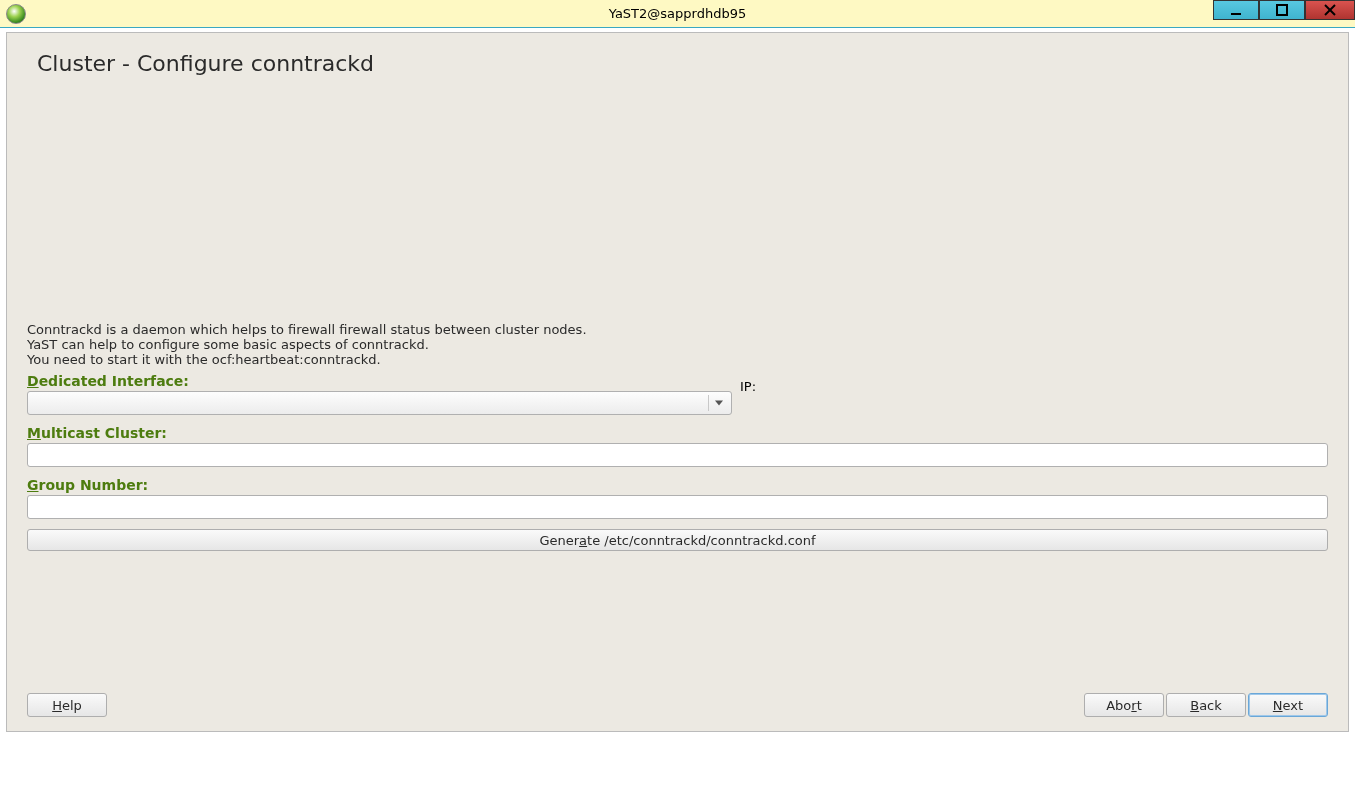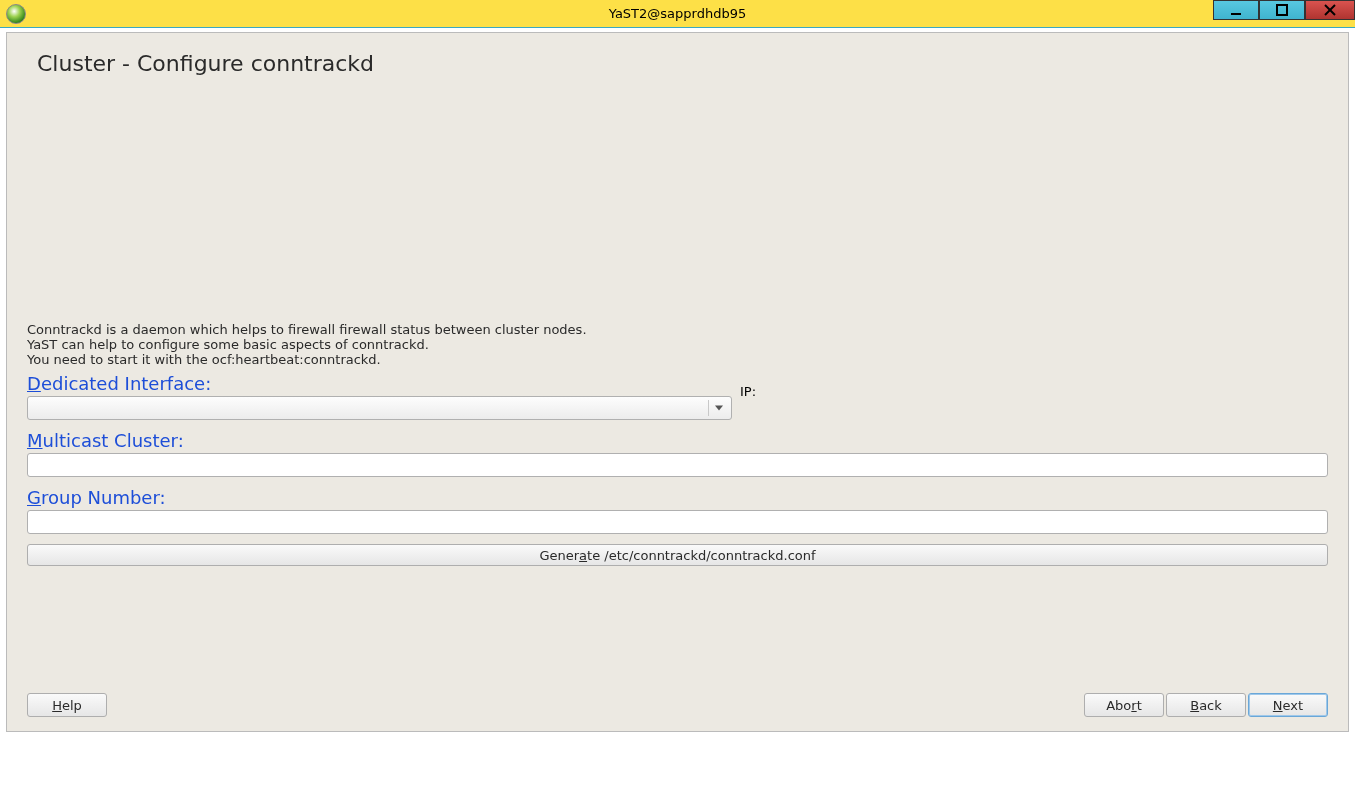--- a/index.html
+++ b/index.html
@@ -6,21 +6,21 @@
   body {
     font-family: "DejaVu Sans", "Liberation Sans", Arial, sans-serif;
     font-size: 13px;
     background: #ffffff;
     width: 1355px;
     height: 796px;
     overflow: hidden;
   }
   .titlebar {
     height: 28px;
-    background: #fde047;
+    background: #fef9c3;
     display: flex;
     align-items: center;
     position: relative;
     border-bottom: 1px solid #3aa8c2;
     gap: 16px;
   }
   .titlebar-icon {
     width: 20px; height: 20px;
     margin-left: 6px;
     border-radius: 50%;
@@ -79,23 +79,24 @@
     font-size: 13px;
     color: #2a2a2a;
     line-height: 1.15;
   }
   .form {
     position: absolute;
     left: 20px; right: 20px;
     top: 340px;
   }
   .label {
-    font-size: 18px;
-    color: #1d4ed8;
+    font-size: 14px;
+    color: #4d7c0f;
     margin-bottom: 2px;
+    font-weight: bold;
   }
   .label .ul { text-decoration: underline; }
   .row-iface {
     display: flex;
     align-items: flex-end;
     margin-bottom: 10px;
   }
   .combo {
     height: 24px;
     background: linear-gradient(#fdfdfd, #ececec);

